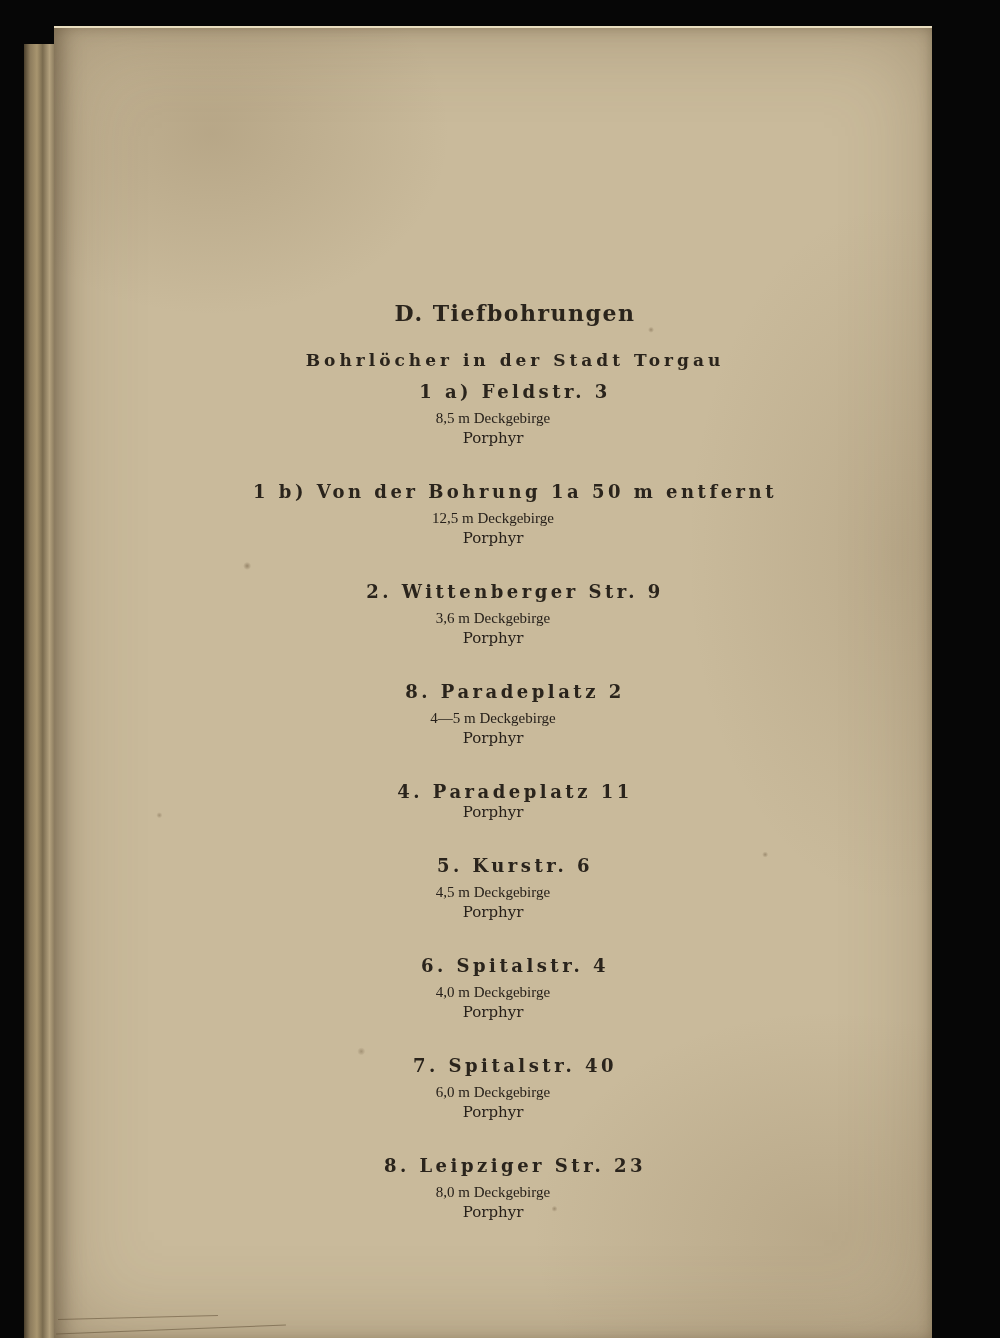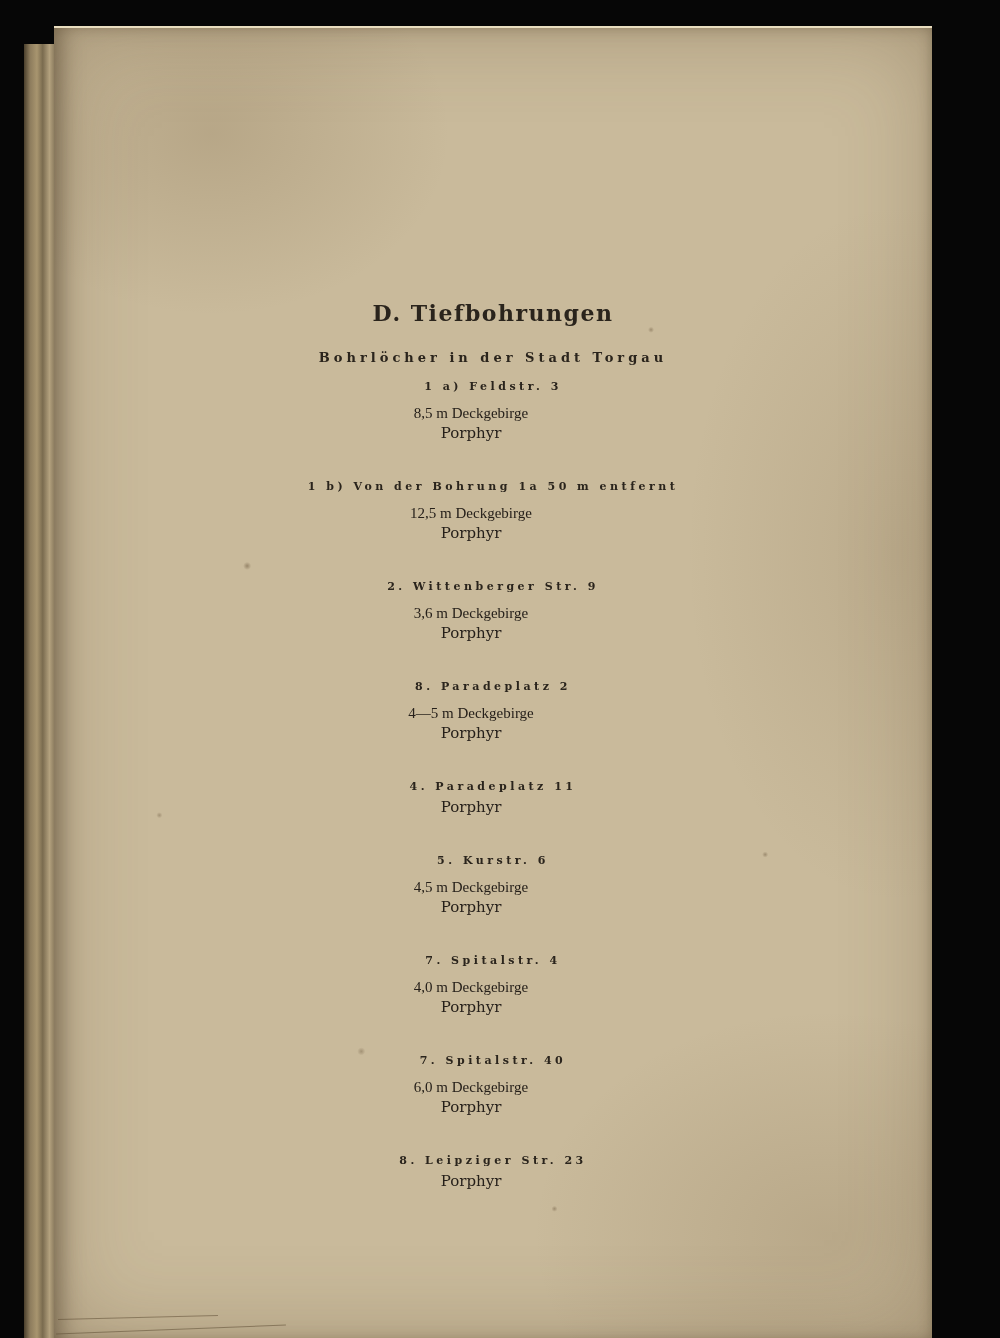--- a/index.html
+++ b/index.html
@@ -64,41 +64,42 @@
   .edge-line.a { left: 2px; bottom: 10px; width: 230px; transform: rotate(-2.2deg); }
   .edge-line.b { left: 4px; bottom: 22px; width: 160px; transform: rotate(-1.4deg); }
 
   .content {
     position: absolute;
     left: 0;
     top: 0;
     width: 100%;
     text-align: center;
     color: #2a241c;
+    padding-left: 22px;
   }
 
   .title {
     margin-top: 272px;
     font-size: 22px;
     font-weight: bold;
     letter-spacing: 1.5px;
   }
 
   .subtitle {
     margin-top: 24px;
-    font-size: 13px;
+    font-size: 17px;
     font-weight: bold;
     letter-spacing: 4px;
   }
 
   .entry { margin-top: 34px; }
   .entry.tight { margin-top: 12px; }
 
   .entry-heading {
-    font-size: 11px;
+    font-size: 18px;
     font-weight: bold;
     letter-spacing: 3.5px;
     line-height: 20px;
   }
 
   .entry-sub {
     transform: translateX(-22px);
     font-size: 15px;
     line-height: 19px;
     color: #26201a;
@@ -159,38 +160,39 @@
 
     <div class="entry">
       <div class="entry-heading">5.  Kurstr. 6</div>
       <div class="entry-sub">
         <div class="depth">4,5 m Deckgebirge</div>
         <div class="rock">Porphyr</div>
       </div>
     </div>
 
     <div class="entry">
-      <div class="entry-heading">7.  Spitalstr. 4</div>
+      <div class="entry-heading">6.  Spitalstr. 4</div>
       <div class="entry-sub">
         <div class="depth">4,0 m Deckgebirge</div>
         <div class="rock">Porphyr</div>
       </div>
     </div>
 
     <div class="entry">
       <div class="entry-heading">7.  Spitalstr. 40</div>
       <div class="entry-sub">
         <div class="depth">6,0 m Deckgebirge</div>
         <div class="rock">Porphyr</div>
       </div>
     </div>
 
     <div class="entry">
       <div class="entry-heading">8.  Leipziger Str. 23</div>
       <div class="entry-sub">
+        <div class="depth">8,0 m Deckgebirge</div>
         <div class="rock">Porphyr</div>
       </div>
     </div>
 
   </div>
 
   <div class="edge-line a"></div>
   <div class="edge-line b"></div>
 
 </div>

